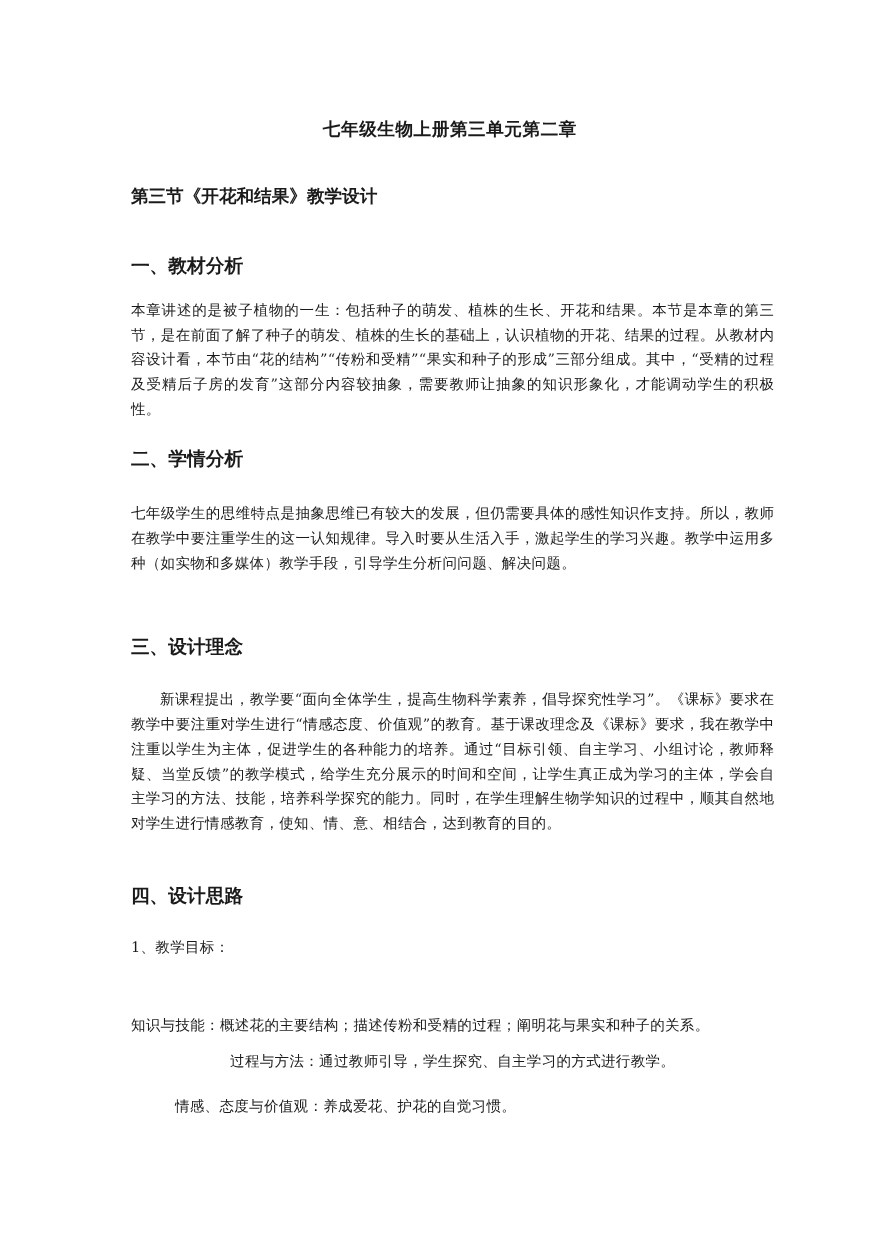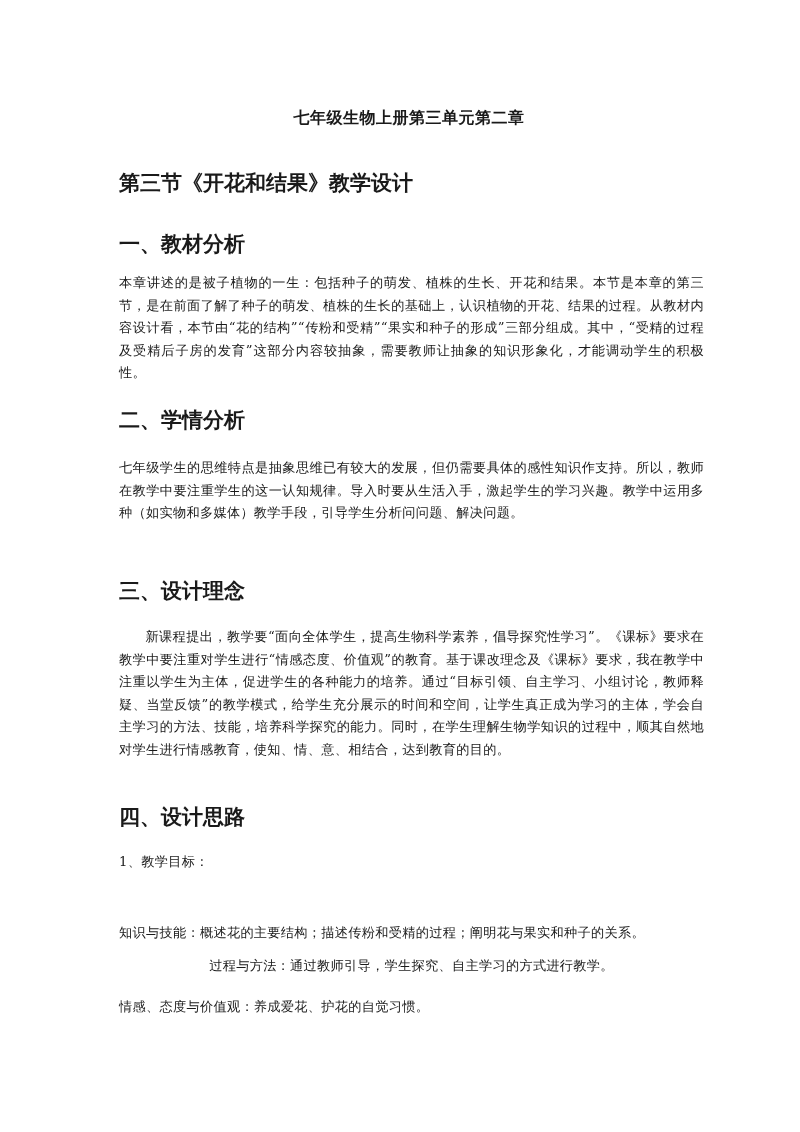--- a/index.html
+++ b/index.html
@@ -2,23 +2,23 @@
 <html><head>
   <meta charset="utf-8">
   <style>
     html, body { margin: 0; padding: 0; background: #ffffff; }
     body { width: 800px; height: 1132px; position: relative; overflow: hidden;
            font-family: "DejaVu Serif", "Liberation Serif", serif; color: #1a1a1a; }
     .page { position: absolute; left: 119px; top: 0; width: 580px; }
     .doc-title { position: absolute; top: 108px; left: 0; width: 580px; text-align: center;
                  font-family: Liberation Sans, sans-serif; font-size: 16px; font-weight: bold; letter-spacing: 0.5px; }
     .sub-title { position: absolute; top: 169px; left: 0; font-family: Liberation Serif, serif;
-                 font-size: 21px; font-weight: bold; }
+                 font-size: 16px; font-weight: bold; }
     .h1 { position: absolute; left: 0; font-family: "DejaVu Sans", "Liberation Sans", sans-serif;
-          font-size: 21px; font-weight: bold; }
+          font-size: 17px; font-weight: bold; }
     .para { position: absolute; left: 0; width: 585px; font-size: 13.2px; line-height: 22.5px; margin: 0;
             text-align: justify; letter-spacing: 0.3px; }
     .indent { text-indent: 2em; }
     .line { position: absolute; left: 0; width: 585px; font-size: 13.2px; line-height: 22.5px; margin: 0; letter-spacing: 0.3px; }
   </style>
 </head>
 <body>
 
 <div class="page">
   <div class="doc-title">七年级生物上册第三单元第二章</div>
@@ -30,14 +30,14 @@
   <div class="h1" style="top:406px;">二、学情分析</div>
   <p class="para" style="top:457px;">七年级学生的思维特点是抽象思维已有较大的发展，但仍需要具体的感性知识作支持。所以，教师在教学中要注重学生的这一认知规律。导入时要从生活入手，激起学生的学习兴趣。教学中运用多种（如实物和多媒体）教学手段，引导学生分析问问题、解决问题。</p>
 
   <div class="h1" style="top:577px;">三、设计理念</div>
   <p class="para indent" style="top:626px;">新课程提出，教学要“面向全体学生，提高生物科学素养，倡导探究性学习”。《课标》要求在教学中要注重对学生进行“情感态度、价值观”的教育。基于课改理念及《课标》要求，我在教学中注重以学生为主体，促进学生的各种能力的培养。通过“目标引领、自主学习、小组讨论，教师释疑、当堂反馈”的教学模式，给学生充分展示的时间和空间，让学生真正成为学习的主体，学会自主学习的方法、技能，培养科学探究的能力。同时，在学生理解生物学知识的过程中，顺其自然地对学生进行情感教育，使知、情、意、相结合，达到教育的目的。</p>
 
   <div class="h1" style="top:803px;">四、设计思路</div>
   <p class="line" style="top:851px;">1、教学目标：</p>
   <p class="para" style="top:922px;">知识与技能：概述花的主要结构；描述传粉和受精的过程；阐明花与果实和种子的关系。</p>
   <p class="line" style="top:955px;text-align:center;">过程与方法：通过教师引导，学生探究、自主学习的方式进行教学。</p>
-  <p class="line" style="top:996px;">情感、态度与价值观：养成爱花、护花的自觉习惯。</p>
+  <p class="line" style="top:996px;margin-left:40px;">情感、态度与价值观：养成爱花、护花的自觉习惯。</p>
 </div>
 
 </body></html>

